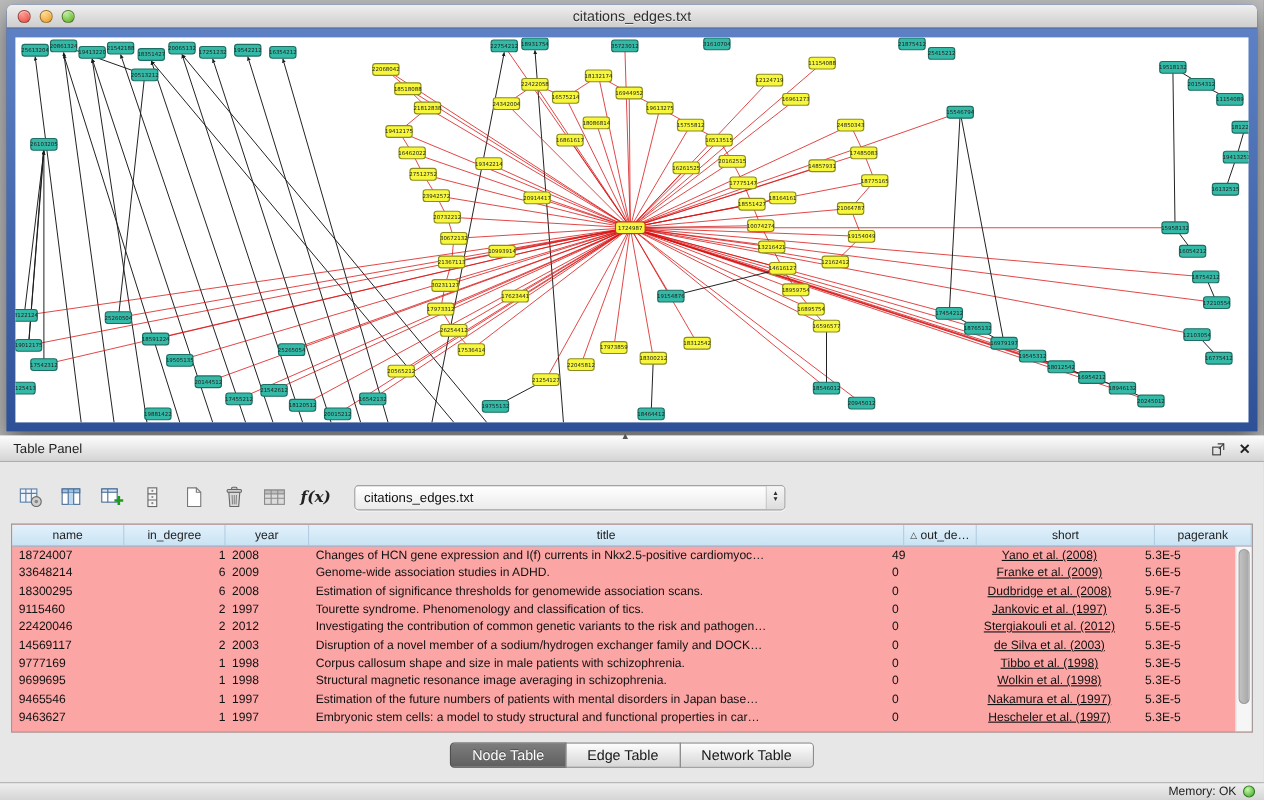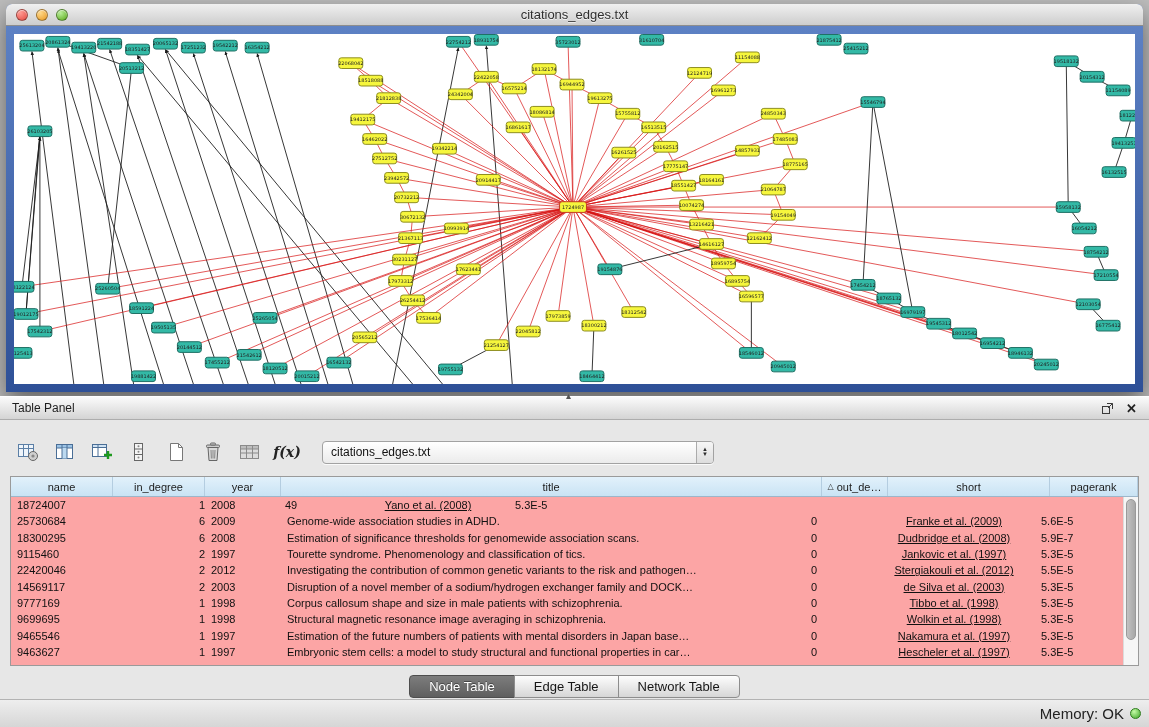--- a/index.html
+++ b/index.html
@@ -139,24 +139,24 @@
     border:1px solid #8d8d8d; margin-left:-1px; cursor:default;
   }
   .tab:first-child { border-radius:4px 0 0 4px; margin-left:0; }
   .tab:last-child  { border-radius:0 4px 4px 0; }
   .tab.selected {
     background:linear-gradient(#7d7d7d,#5f5f5f); color:#ffffff; border-color:#4e4e4e;
     text-shadow:0 -1px 0 rgba(0,0,0,.4);
   }
 
   .statusbar {
-    position:absolute; left:0; bottom:0; width:100%; height:28px;
+    position:absolute; left:0; bottom:0; width:100%; height:16px;
     background:linear-gradient(#eeeeee,#d6d6d6); border-top:1px solid #b3b3b3;
     display:flex; align-items:center; justify-content:flex-end;
-    padding-right:8px; gap:6px; font-size:15px; color:#222;padding-left:17px;
+    padding-right:8px; gap:6px; font-size:11px; color:#222;padding-left:17px;
   }
   .mem-dot {
     width:11px; height:11px; border-radius:50%;
     background:radial-gradient(circle at 35% 30%, #c4fba6, #3da426);
     border:1px solid #2d7c1c;
   }
 </style>
 </head>
 <body>
 
@@ -693,26 +693,27 @@
         </div>
       <div class="hcell w-page">
           <span>pagerank</span>
         </div>
     </div>
     <div class="tbody">
         <div class="trow">
           <div class="tcell w-name">18724007</div>
           <div class="tcell w-indeg">1</div>
           <div class="tcell w-year">2008</div>
+          <div class="tcell w-title">Changes of HCN gene expression and I(f) currents in Nkx2.5-positive cardiomyoc…</div>
           <div class="tcell w-out">49</div>
           <div class="tcell w-short">Yano et al. (2008)</div>
           <div class="tcell w-page">5.3E-5</div>
         </div>
         <div class="trow">
-          <div class="tcell w-name">25730684</div>
+          <div class="tcell w-name">33648214</div>
           <div class="tcell w-indeg">6</div>
           <div class="tcell w-year">2009</div>
           <div class="tcell w-title">Genome-wide association studies in ADHD.</div>
           <div class="tcell w-out">0</div>
           <div class="tcell w-short">Franke et al. (2009)</div>
           <div class="tcell w-page">5.6E-5</div>
         </div>
         <div class="trow">
           <div class="tcell w-name">18300295</div>
           <div class="tcell w-indeg">6</div>

